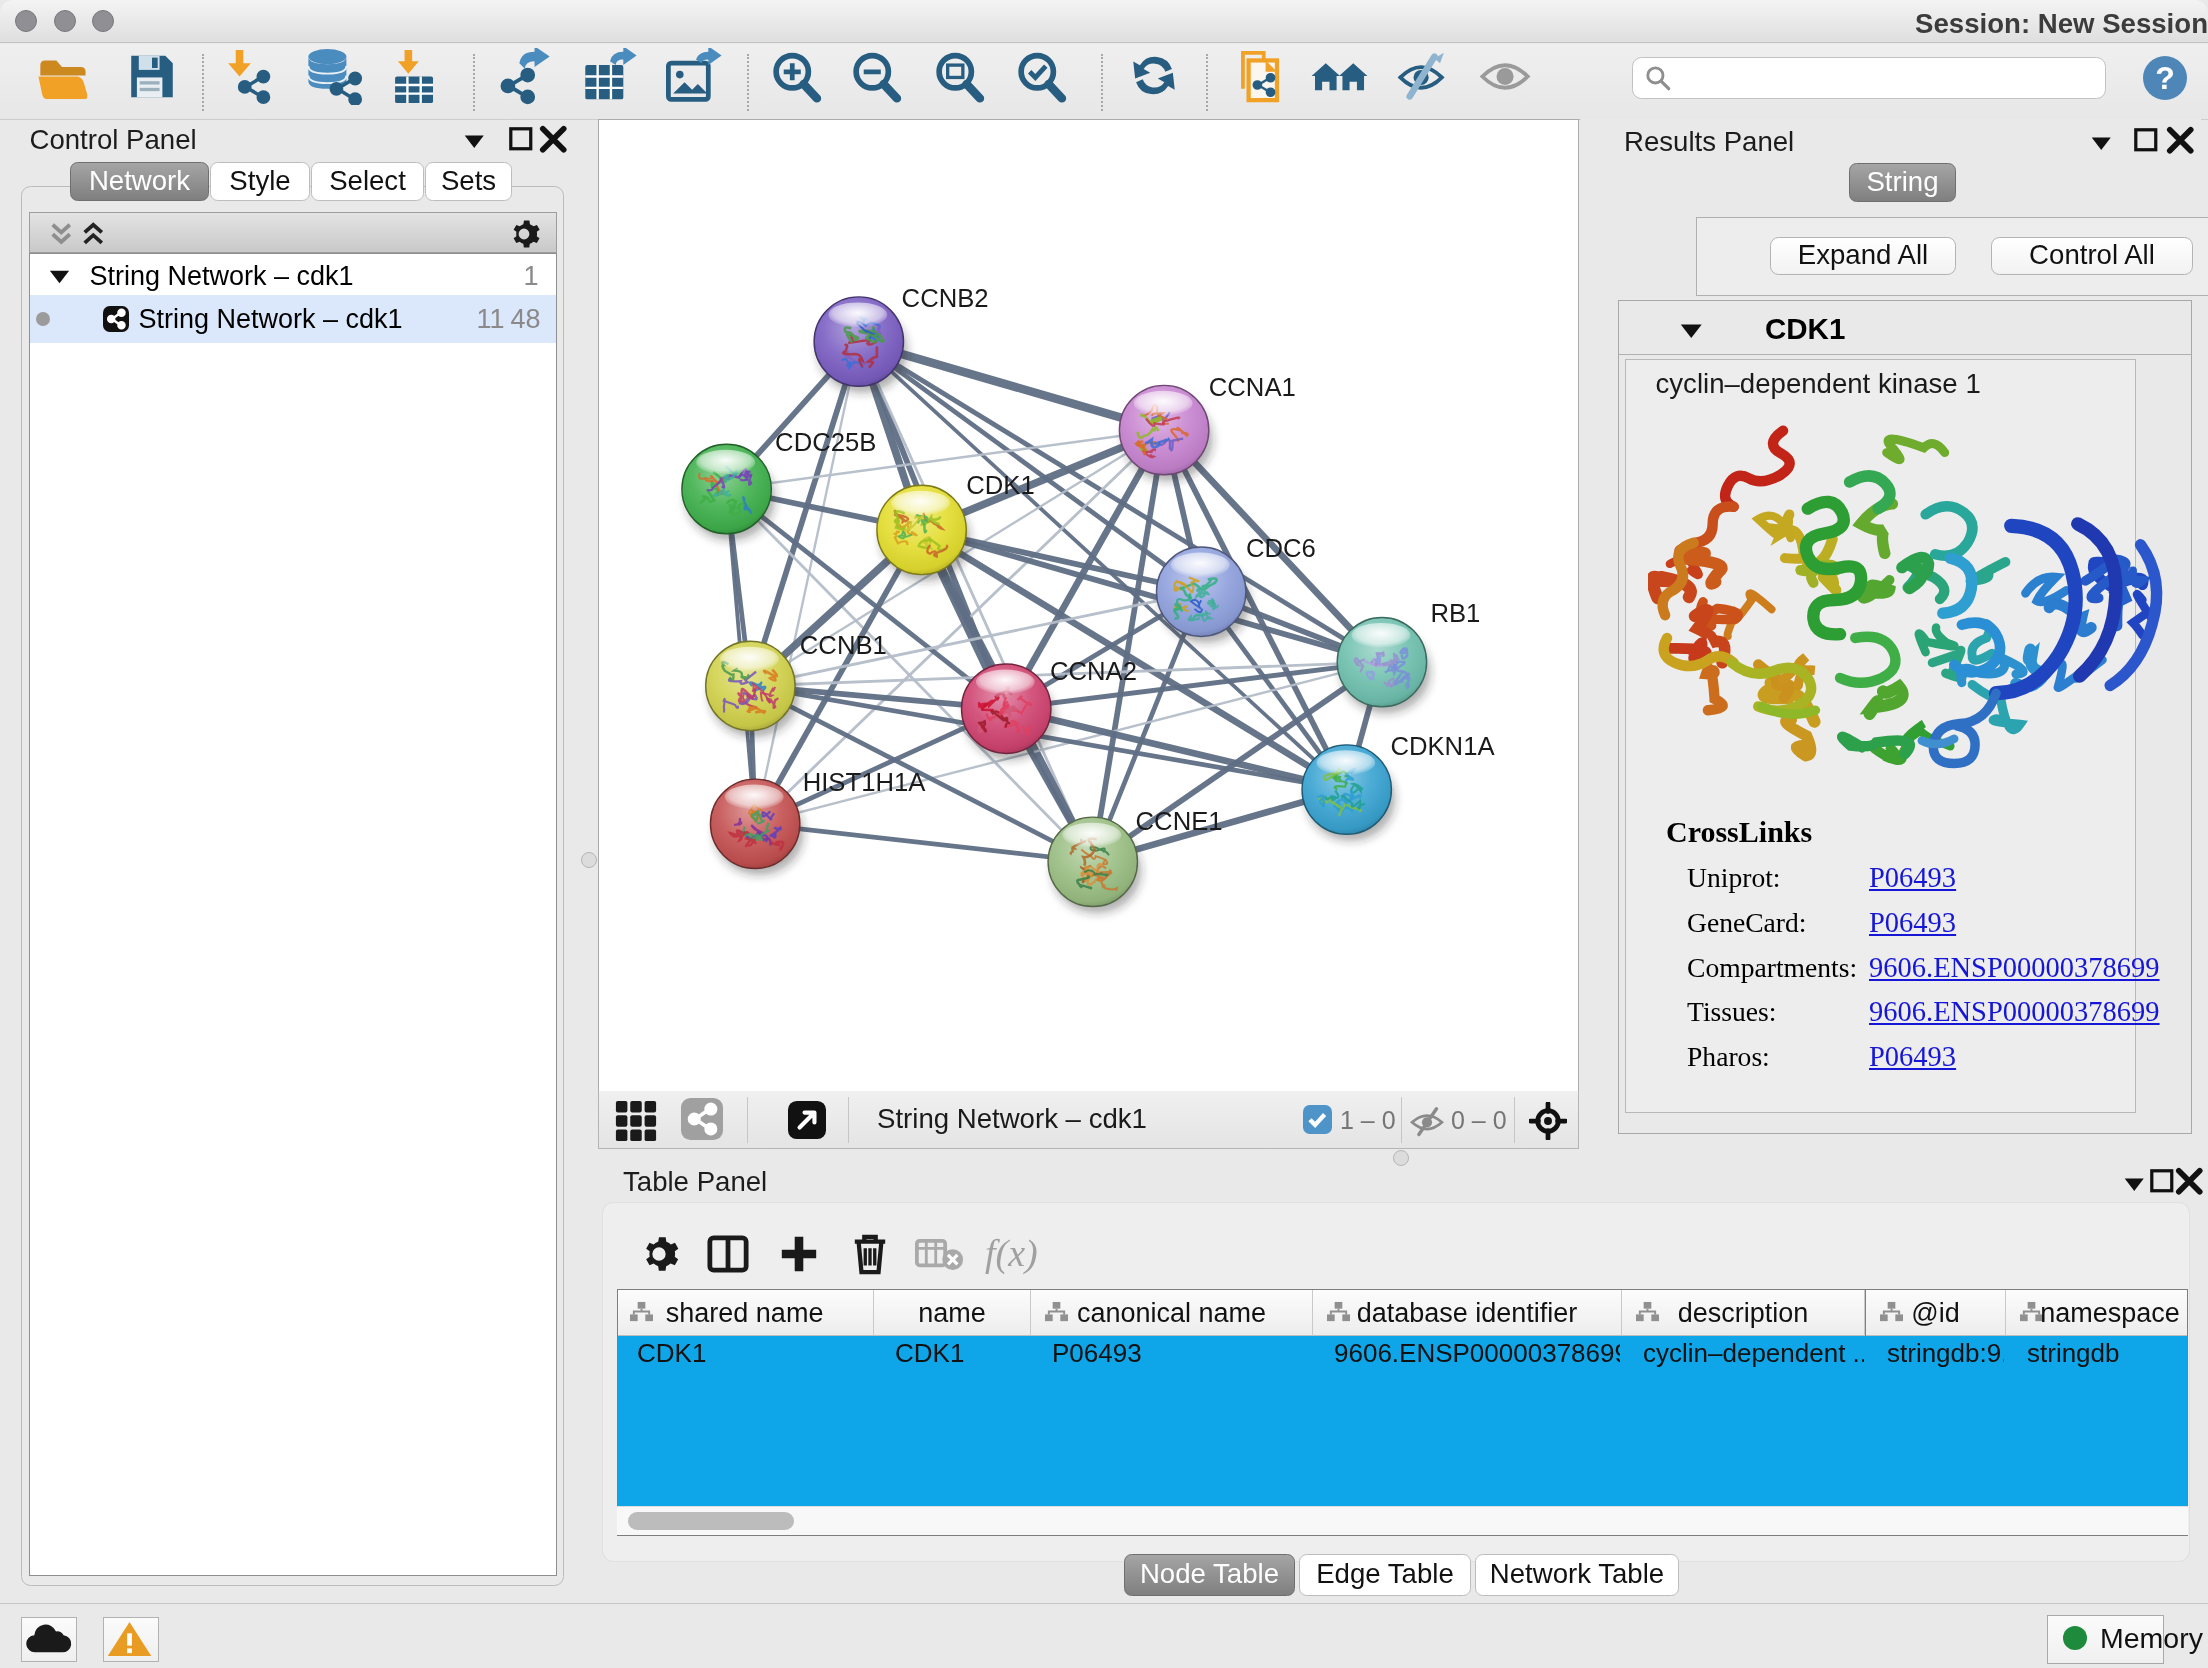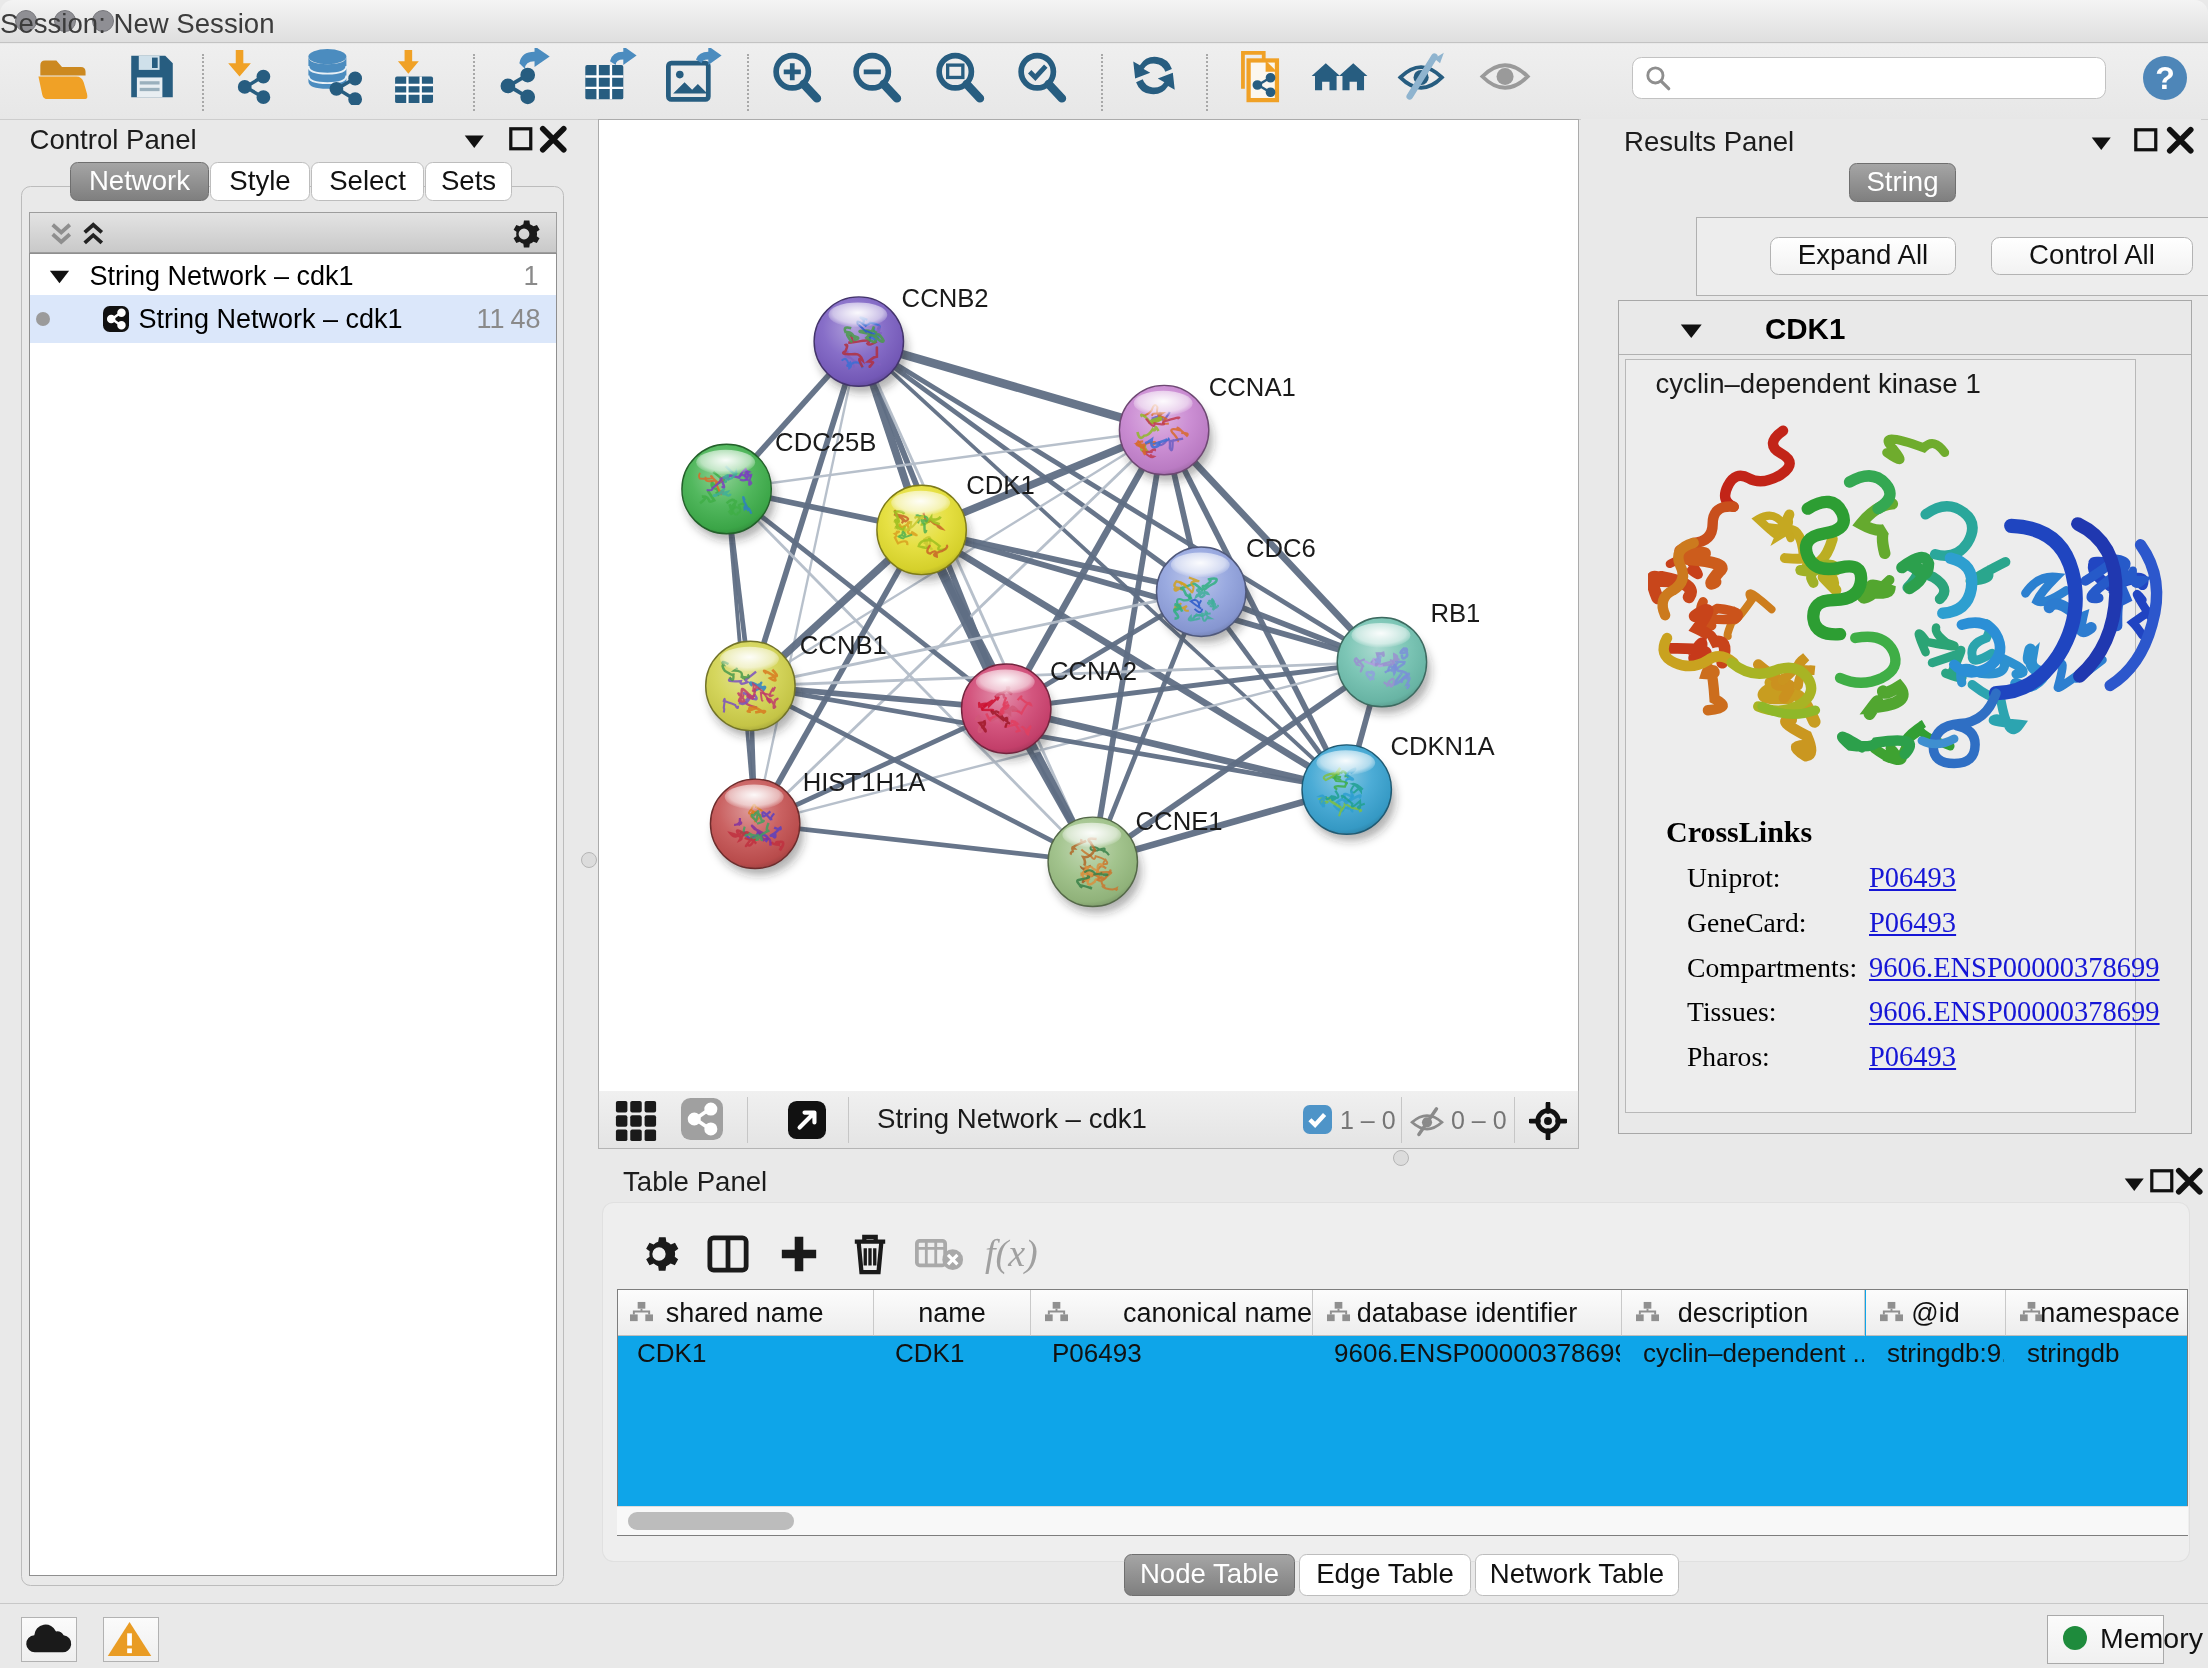--- a/index.html
+++ b/index.html
@@ -1,18 +1,18 @@
 <!DOCTYPE html>
 <html style="font-size:15px"><head><meta charset="utf-8"><style>
 *{margin:0;padding:0;box-sizing:border-box}
 html,body{width:2208px;height:1668px;overflow:hidden}
 body{font-family:"Liberation Sans",sans-serif;background:#e9e9e9;position:relative}
 #titlebar{position:absolute;left:0;top:0;width:2208px;height:43px;background:linear-gradient(#f4f4f4,#dfdfdf);border-bottom:1px solid #c3c3c3;border-radius:13.3px 13.3px 0 0}
 .tl{position:absolute;top:9.5px;width:22px;height:22px;border-radius:50%;background:#8f8f94;border:1px solid #77777c}
-#title{position:absolute;top:7.6px;left:0;width:100%;text-align:left;font-size:27.6px;font-weight:normal;color:#3c3c3c}
+#title{position:absolute;top:7.6px;left:0;width:100%;text-align:right;font-size:27.6px;font-weight:bold;color:#3c3c3c}
 #toolbar{position:absolute;left:0;top:44px;width:2208px;height:76px;background:linear-gradient(#efefef,#e7e7e7);border-bottom:1px solid #cdcdcd}
 .ticon{position:absolute;top:34px;transform:translate(-50%,-50%)}
 .tsep{position:absolute;top:9.5px;height:57px;width:0;border-left:2.9px dotted #a8a8a8}
 #search{position:absolute;left:1632px;top:13.3px;width:474px;height:42px;background:#fff;border:1.9px solid #c2c2c2;border-radius:9.5px}
 #help{position:absolute;left:2143px;top:12.4px;width:44px;height:44px;border-radius:50%;background:#4e86b8;color:#fff;font-size:32px;font-weight:bold;text-align:center;line-height:44px}
 .paneltitle{position:absolute;font-size:27.6px;color:#1c1c1c}
 .pico{position:absolute;width:28.5px;height:28.5px}
 .tabbtn{position:absolute;height:39px;background:#fff;border:1.9px solid #bdbdbd;border-radius:7.6px;font-size:27.6px;color:#111;text-align:center}
 .tabsel{background:linear-gradient(#a5a5a5,#7f7f7f);color:#fff;border-color:#6f6f6f}
 #cp-box{position:absolute;left:21px;top:186px;width:543px;height:1400px;border:1.9px solid #bcbcbc;border-radius:9.5px}
@@ -747,21 +747,21 @@
 <div class="tdcell" style="left:277px;top:48px;width:134px">CDK1</div>
 <div class="thcell" style="left:413px;width:282px;top:0">
       <svg width="25" height="23" viewBox="0 0 26 24" style="position:absolute;left:13.3px;top:11.4px">
         <g fill="#909090">
           <rect x="9" y="1" width="8" height="7"></rect>
           <rect x="1" y="14" width="8" height="7"></rect>
           <rect x="17" y="14" width="8" height="7"></rect>
           <path d="M13 8 v4 M5 14 v-3 h16 v3" stroke="#909090" stroke-width="2" fill="none"></path>
         </g>
       </svg>
-      <div style="position:absolute;left:0;top:7.6px;width:100%;text-align:right">canonical name</div>
+      <div style="position:absolute;left:0;top:7.6px;width:100%;text-align:center">canonical name</div>
     </div>
 <div class="tdcell" style="left:434px;top:48px;width:260px">P06493</div>
 <div class="thcell" style="left:695px;width:309px;top:0">
       <svg width="25" height="23" viewBox="0 0 26 24" style="position:absolute;left:13.3px;top:11.4px">
         <g fill="#909090">
           <rect x="9" y="1" width="8" height="7"></rect>
           <rect x="1" y="14" width="8" height="7"></rect>
           <rect x="17" y="14" width="8" height="7"></rect>
           <path d="M13 8 v4 M5 14 v-3 h16 v3" stroke="#909090" stroke-width="2" fill="none"></path>
         </g>

